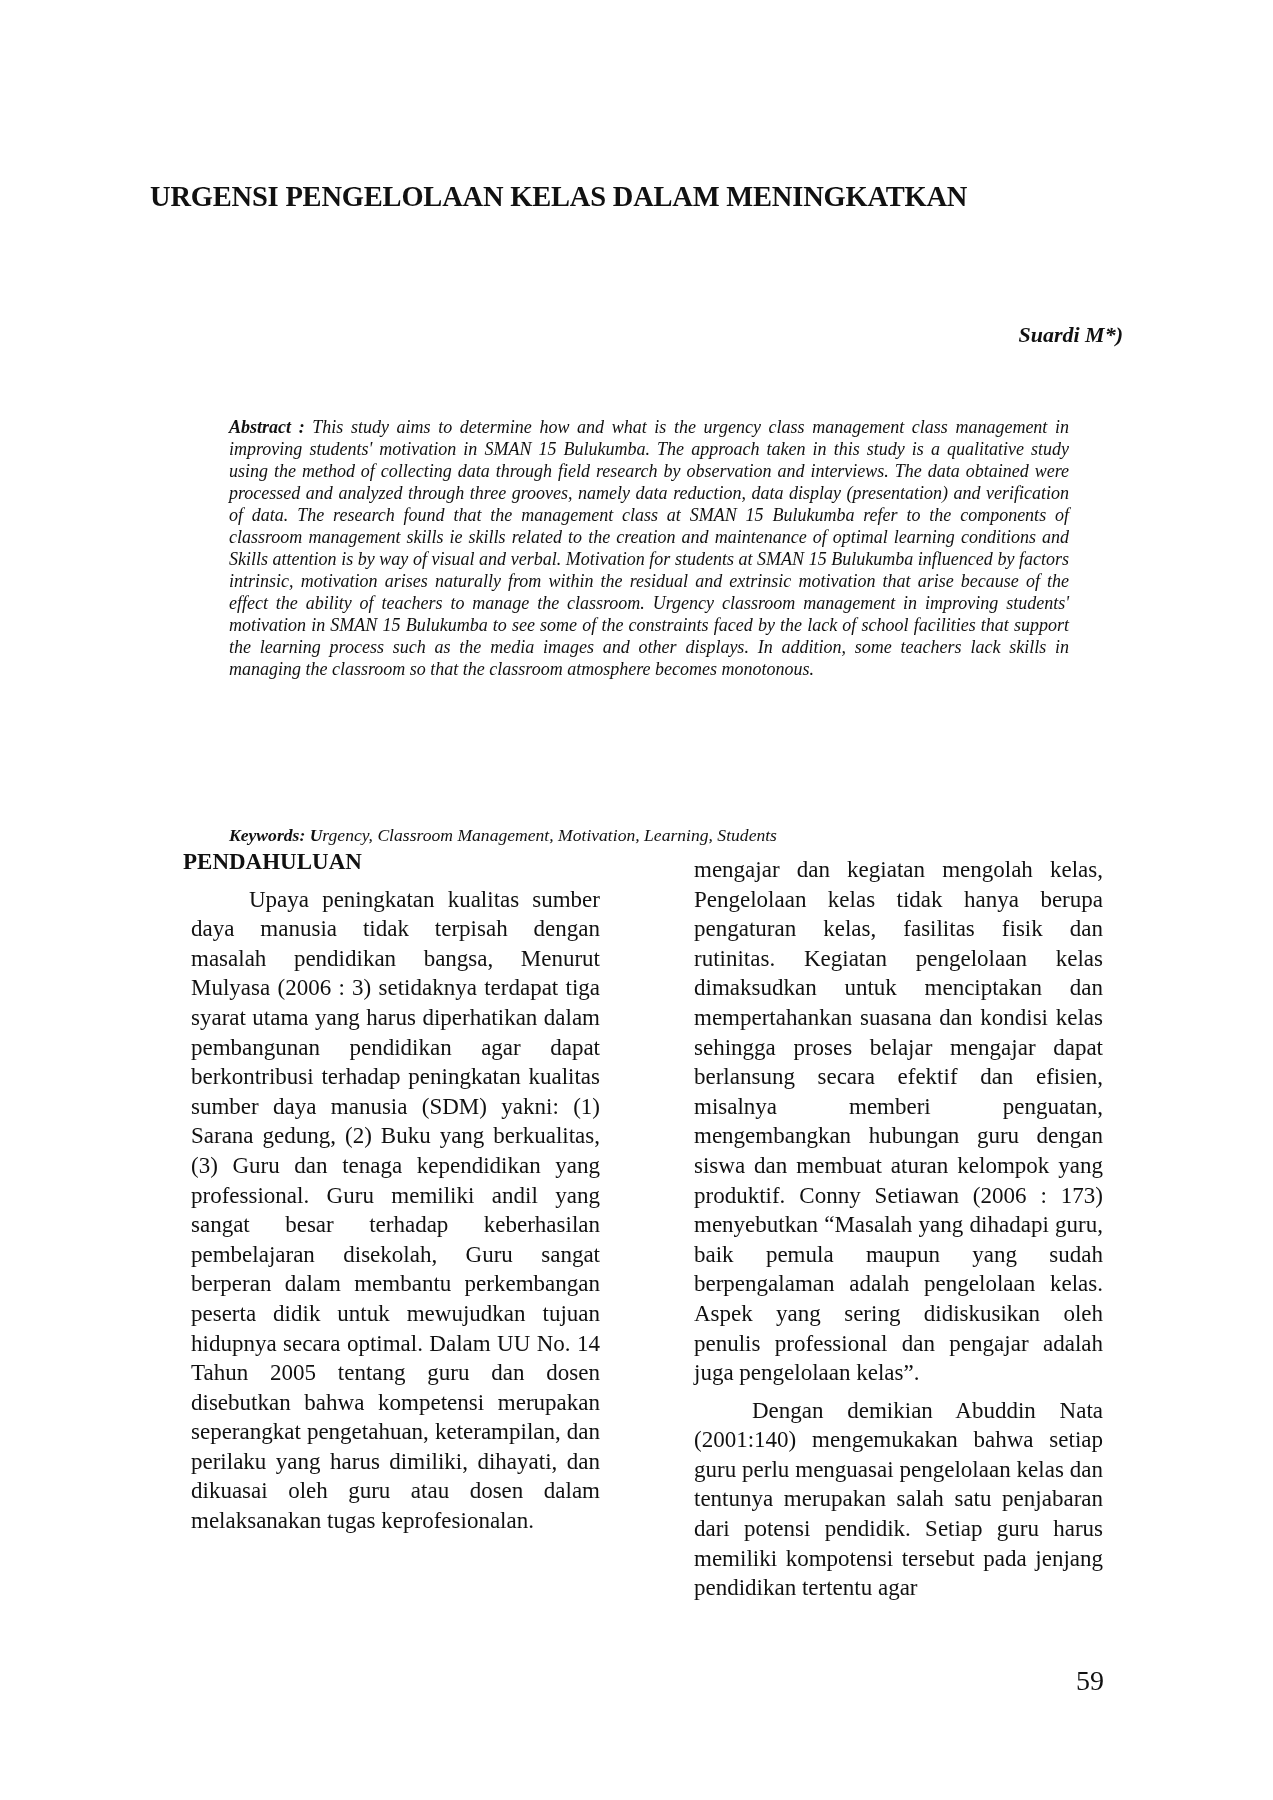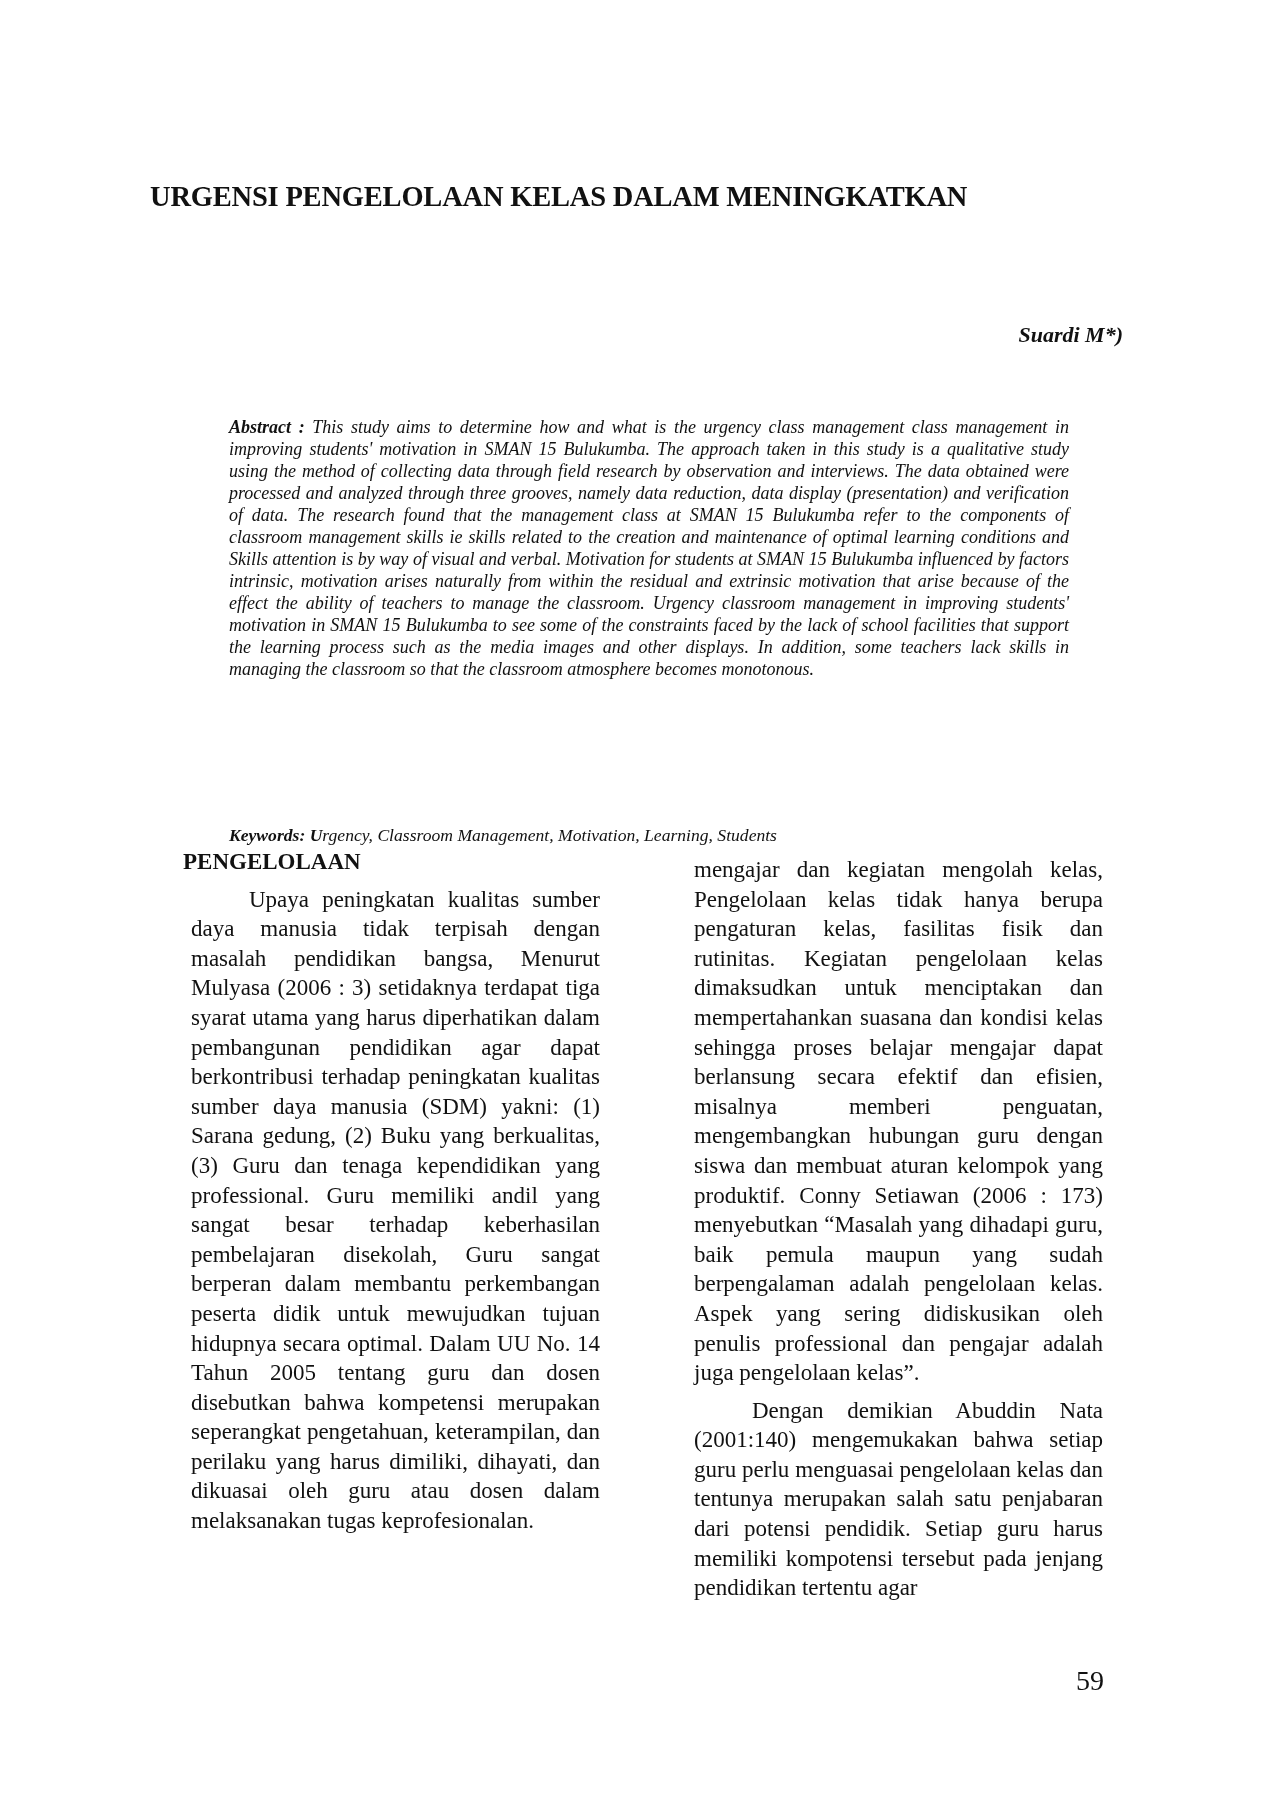--- a/index.html
+++ b/index.html
@@ -30,21 +30,21 @@
 <div class="abstract">
   <span class="label">Abstract :</span>
   <span>This study aims to determine how and what is the urgency class management class management in improving students' motivation in SMAN 15 Bulukumba. The approach taken in this study is a qualitative study using the method of collecting data through field research by observation and interviews. The data obtained were processed and analyzed through three grooves, namely data reduction, data display (presentation) and verification of data. The research found that the management class at SMAN 15 Bulukumba refer to the components of classroom management skills ie skills related to the creation and maintenance of optimal learning conditions and Skills attention is by way of visual and verbal. Motivation for students at SMAN 15 Bulukumba influenced by factors intrinsic, motivation arises naturally from within the residual and extrinsic motivation that arise because of the effect the ability of teachers to manage the classroom. Urgency classroom management in improving students' motivation in SMAN 15 Bulukumba to see some of the constraints faced by the lack of school facilities that support the learning process such as the media images and other displays. In addition, some teachers lack skills in managing the classroom so that the classroom atmosphere becomes monotonous.</span>
 </div>
 
 <div class="keywords">
   <span class="label">Keywords: U</span><span>rgency, Classroom Management, Motivation, Learning, Students</span>
 </div>
 
 <div class="col left">
-  <h2 class="heading">PENGELOLAAN</h2>
+  <h2 class="heading">PENDAHULUAN</h2>
   <p class="indent">Upaya peningkatan kualitas sumber daya manusia tidak terpisah dengan masalah pendidikan bangsa, Menurut Mulyasa (2006 : 3) setidaknya terdapat tiga syarat utama yang harus diperhatikan dalam pembangunan pendidikan agar dapat berkontribusi terhadap peningkatan kualitas sumber daya manusia (SDM) yakni: (1) Sarana gedung, (2) Buku yang berkualitas, (3) Guru dan tenaga kependidikan yang professional. Guru memiliki andil yang sangat besar terhadap keberhasilan pembelajaran disekolah, Guru sangat berperan dalam membantu perkembangan peserta didik untuk mewujudkan tujuan hidupnya secara optimal. Dalam UU No. 14 Tahun 2005 tentang guru dan dosen disebutkan bahwa kompetensi merupakan seperangkat pengetahuan, keterampilan, dan perilaku yang harus dimiliki, dihayati, dan dikuasai oleh guru atau dosen dalam melaksanakan tugas keprofesionalan.</p>
 </div>
 
 <div class="col right">
   <p>mengajar dan kegiatan mengolah kelas, Pengelolaan kelas tidak hanya berupa pengaturan kelas, fasilitas fisik dan rutinitas. Kegiatan pengelolaan kelas dimaksudkan untuk menciptakan dan mempertahankan suasana dan kondisi kelas sehingga proses belajar mengajar dapat berlansung secara efektif dan efisien, misalnya memberi penguatan, mengembangkan hubungan guru dengan siswa dan membuat aturan kelompok yang produktif. Conny Setiawan (2006 : 173) menyebutkan “Masalah yang dihadapi guru, baik pemula maupun yang sudah berpengalaman adalah pengelolaan kelas. Aspek yang sering didiskusikan oleh penulis professional dan pengajar adalah juga pengelolaan kelas”.</p>
   <p class="indent">Dengan demikian Abuddin Nata (2001:140) mengemukakan bahwa setiap guru perlu menguasai pengelolaan kelas dan tentunya merupakan salah satu penjabaran dari potensi pendidik. Setiap guru harus memiliki kompotensi tersebut pada jenjang pendidikan tertentu agar</p>
 </div>
 
 <div class="page-number">59</div>
 

